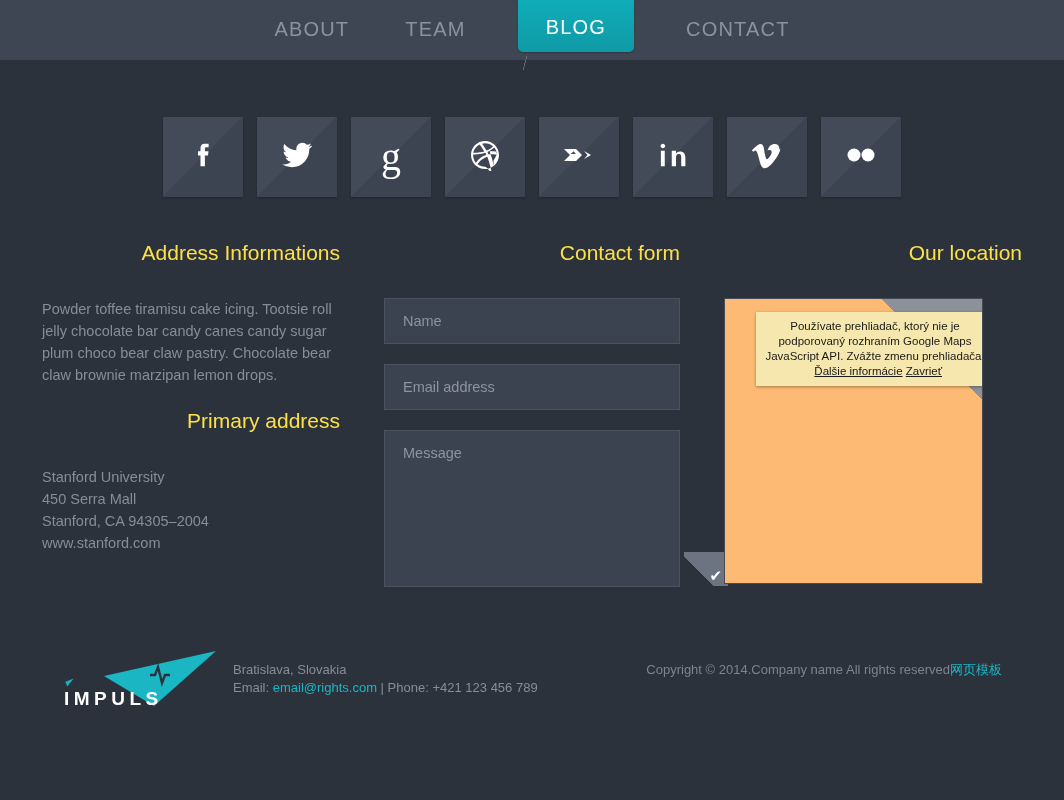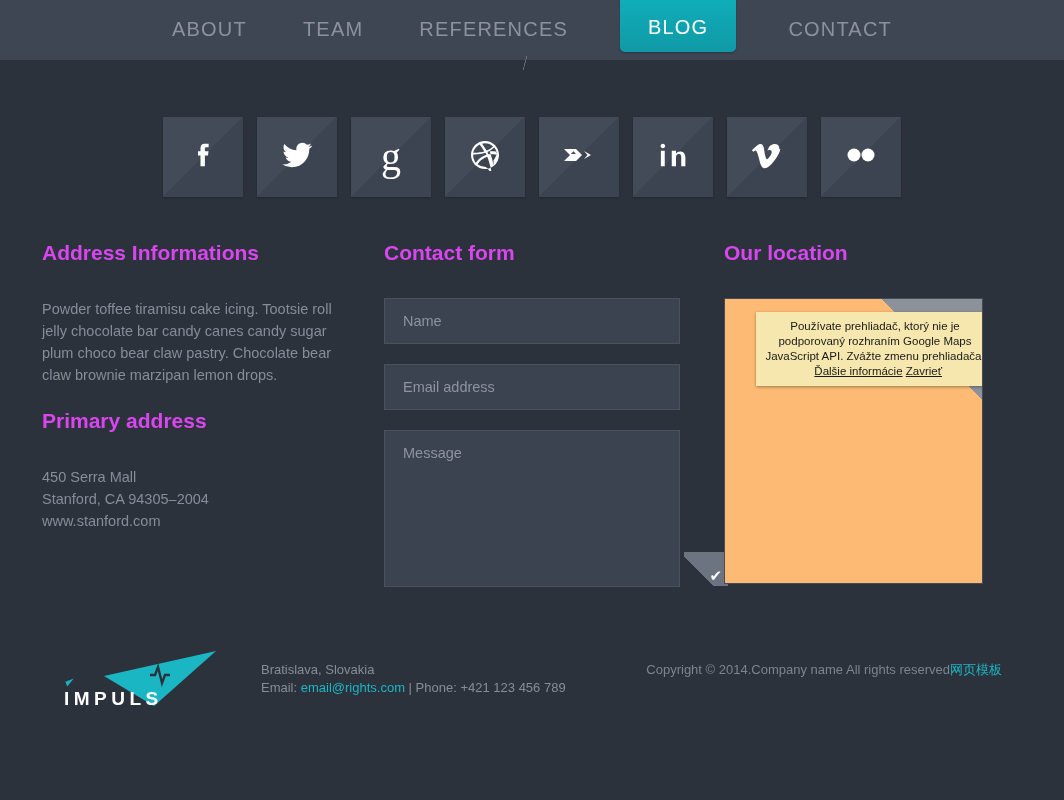--- a/index.html
+++ b/index.html
@@ -87,24 +87,25 @@
   .content {
     display: flex;
     padding: 44px 42px 0 42px;
     gap: 22px;
   }
   .col-address { width: 300px; }
   .col-form    { width: 296px; margin-left: 22px;}
   .col-map     { width: 300px; margin-left: 22px;}
 
   .sec-title {
-    color: #d946ef;
+    color: #fde047;
     font-size: 21px;
-    font-weight: 700;
+    font-weight: 400;
     margin-bottom: 33px;
+    text-align: right;
   }
   .sec-title.second { margin-top: 23px; }
 
   .body-text {
     color: #868d99;
     font-size: 14.5px;
     line-height: 22px;
   }
   .addr-line {
     color: #868d99;
@@ -248,21 +249,21 @@
     transform: rotate(-22deg);
   }
   .logo-arrow {
     position: absolute;
     left: 62px;
     top: 0;
     width: 112px;
     height: 55px;
   }
   .foot-contact {
-    margin-left: 44px;
+    margin-left: 16px;
     margin-top: 26px;
     color: #868d99;
     font-size: 13px;
     line-height: 18px;
   }
   .foot-contact a.mail { color: #1bb6c4; text-decoration: none; }
   .copyright {
     position: absolute;
     right: 62px;
     top: 26px;
@@ -271,21 +272,20 @@
   }
   .copyright a { color: #1bb6c4; text-decoration: none; }
 </style>
 </head>
 <body>
 
 <div class="topbar">
   <nav class="nav">
     <div class="nav-item">ABOUT</div>
     <div class="nav-item">TEAM</div>
-    <div class="nav-item">REFERENCES</div>
     <div class="nav-item active">BLOG</div>
     <div class="nav-item">CONTACT</div>
   </nav>
   <div class="nav-pointer"></div>
 </div>
 
 <div class="social-row">
 
   <div class="social-tile">
     <span>
@@ -350,20 +350,21 @@
 
 </div>
 
 <div class="content">
 
   <div class="col-address">
     <div class="sec-title">Address Informations</div>
     <div class="body-text">Powder toffee tiramisu cake icing. Tootsie roll jelly chocolate bar candy canes candy sugar plum choco bear claw pastry. Chocolate bear claw brownie marzipan lemon drops.</div>
     <div class="sec-title second">Primary address</div>
     <div>
+      <div class="addr-line">Stanford University</div>
       <div class="addr-line">450 Serra Mall</div>
       <div class="addr-line">Stanford, CA 94305–2004</div>
       <div class="addr-line">www.stanford.com</div>
     </div>
   </div>
 
   <div class="col-form">
     <div class="sec-title">Contact form</div>
     <input class="field" type="text" placeholder="Name" style="">
     <input class="field" type="text" placeholder="Email address" style="">

